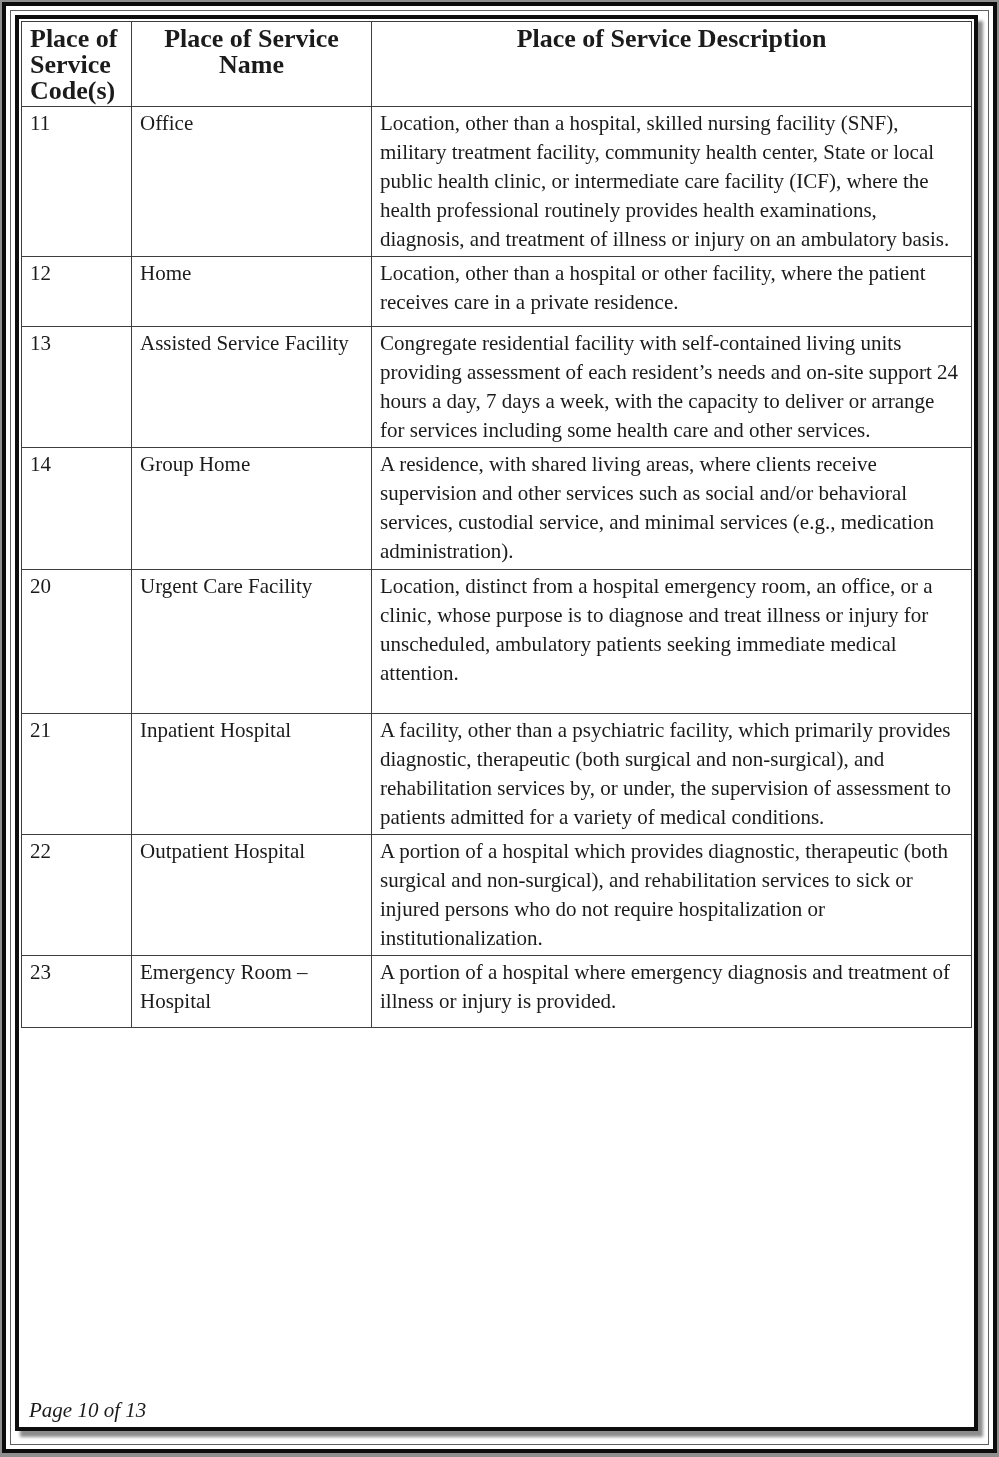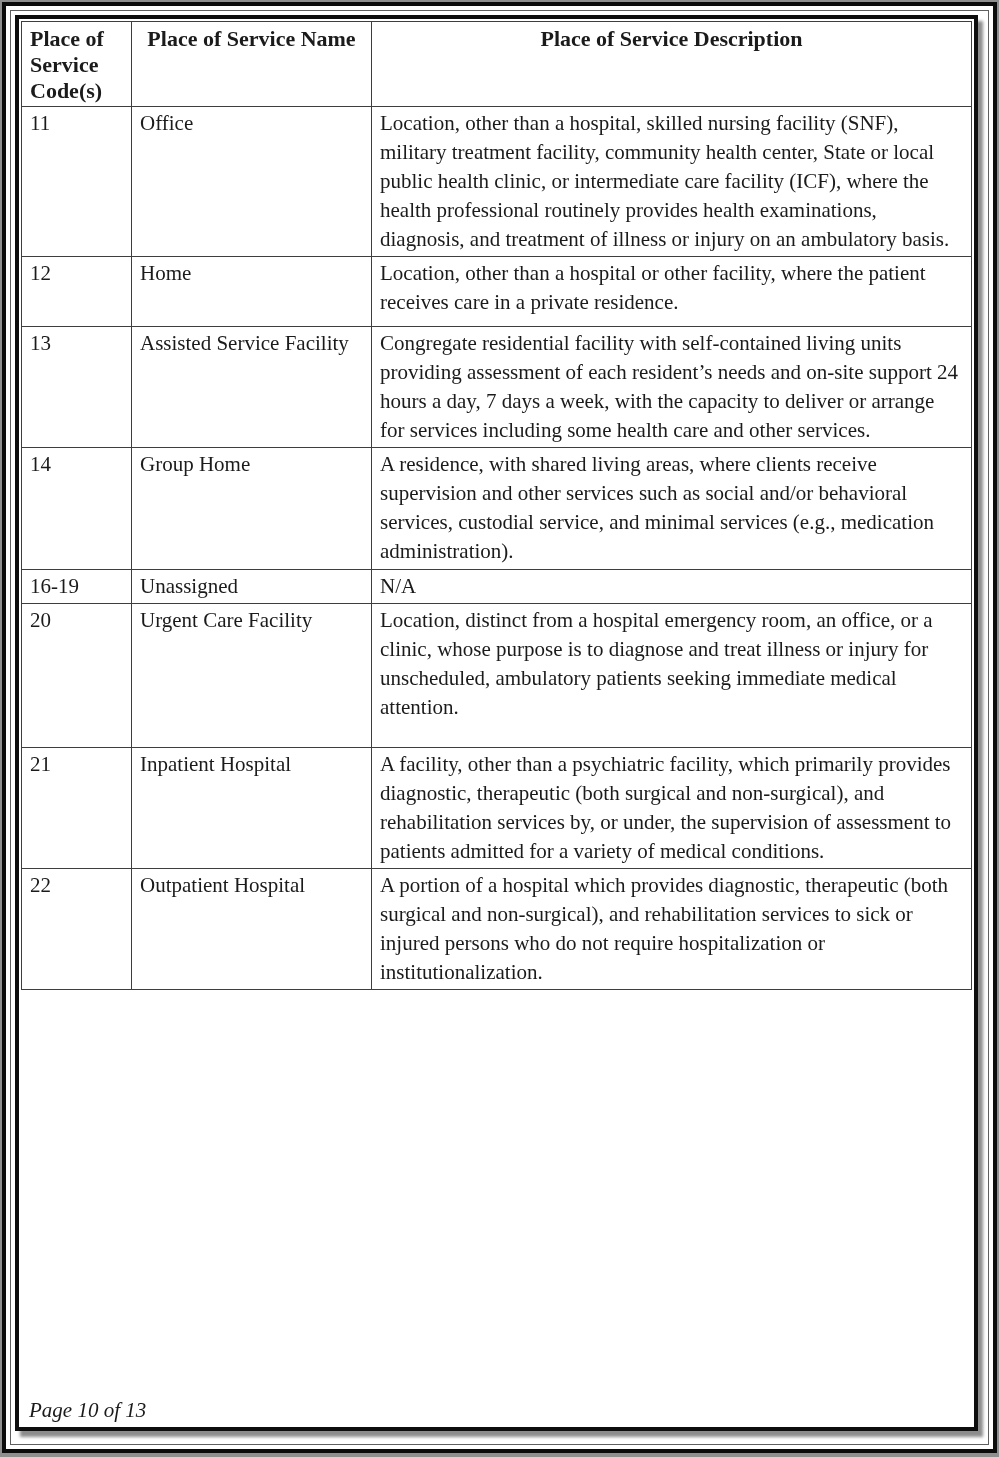--- a/index.html
+++ b/index.html
@@ -49,21 +49,21 @@
     vertical-align: top;
     padding: 2px 8px 2px 8px;
     font-size: 21px;
     line-height: 29px;
     color: #1b1b1b;
     text-align: left;
     overflow: hidden;
   }
   .pos-table th {
     font-weight: bold;
-    font-size: 22px;
+    font-size: 26px;
     line-height: 26px;
     height: 76px;
     padding-top: 4px;
   }
   .pos-table th.h-name, .pos-table th.h-desc { text-align: center; }
   .footer-row {
     display: flex;
     justify-content: space-between;
     align-items: flex-end;
     font-style: italic;
@@ -108,39 +108,39 @@
     <td>13</td>
     <td>Assisted Service Facility</td>
     <td>Congregate residential facility with self-contained living units providing assessment of each resident’s needs and on-site support 24 hours a day, 7 days a week, with the capacity to deliver or arrange for services including some health care and other services.</td>
   </tr>
             <tr>
     <td style="height: 122px;">14</td>
     <td>Group Home</td>
     <td>A residence, with shared living areas, where clients receive supervision and other services such as social and/or behavioral services, custodial service, and minimal services (e.g., medication administration).</td>
   </tr>
             <tr>
-    <td>16-19</td>
-    <td>Unassigned</td>
-    <td>N/A</td>
-  </tr>
-            <tr>
     <td style="height: 144px;">20</td>
     <td>Urgent Care Facility</td>
     <td>Location, distinct from a hospital emergency room, an office, or a clinic, whose purpose is to diagnose and treat illness or injury for unscheduled, ambulatory patients seeking immediate medical attention.</td>
   </tr>
             <tr>
     <td>21</td>
     <td>Inpatient Hospital</td>
     <td>A facility, other than a psychiatric facility, which primarily provides diagnostic, therapeutic (both surgical and non-surgical), and rehabilitation services by, or under, the supervision of assessment to patients admitted for a variety of medical conditions.</td>
   </tr>
             <tr>
     <td>22</td>
     <td>Outpatient Hospital</td>
     <td>A portion of a hospital which provides diagnostic, therapeutic (both surgical and non-surgical), and rehabilitation services to sick or injured persons who do not require hospitalization or institutionalization.</td>
   </tr>
+            <tr>
+    <td style="height: 72px;">23</td>
+    <td>Emergency Room – Hospital</td>
+    <td>A portion of a hospital where emergency diagnosis and treatment of illness or injury is provided.</td>
+  </tr>
           </tbody>
       </table>
 
       <div class="footer-row">
         <span>Page 10 of 13</span>
       </div>
 
     </div>
   </div>
 </div>

